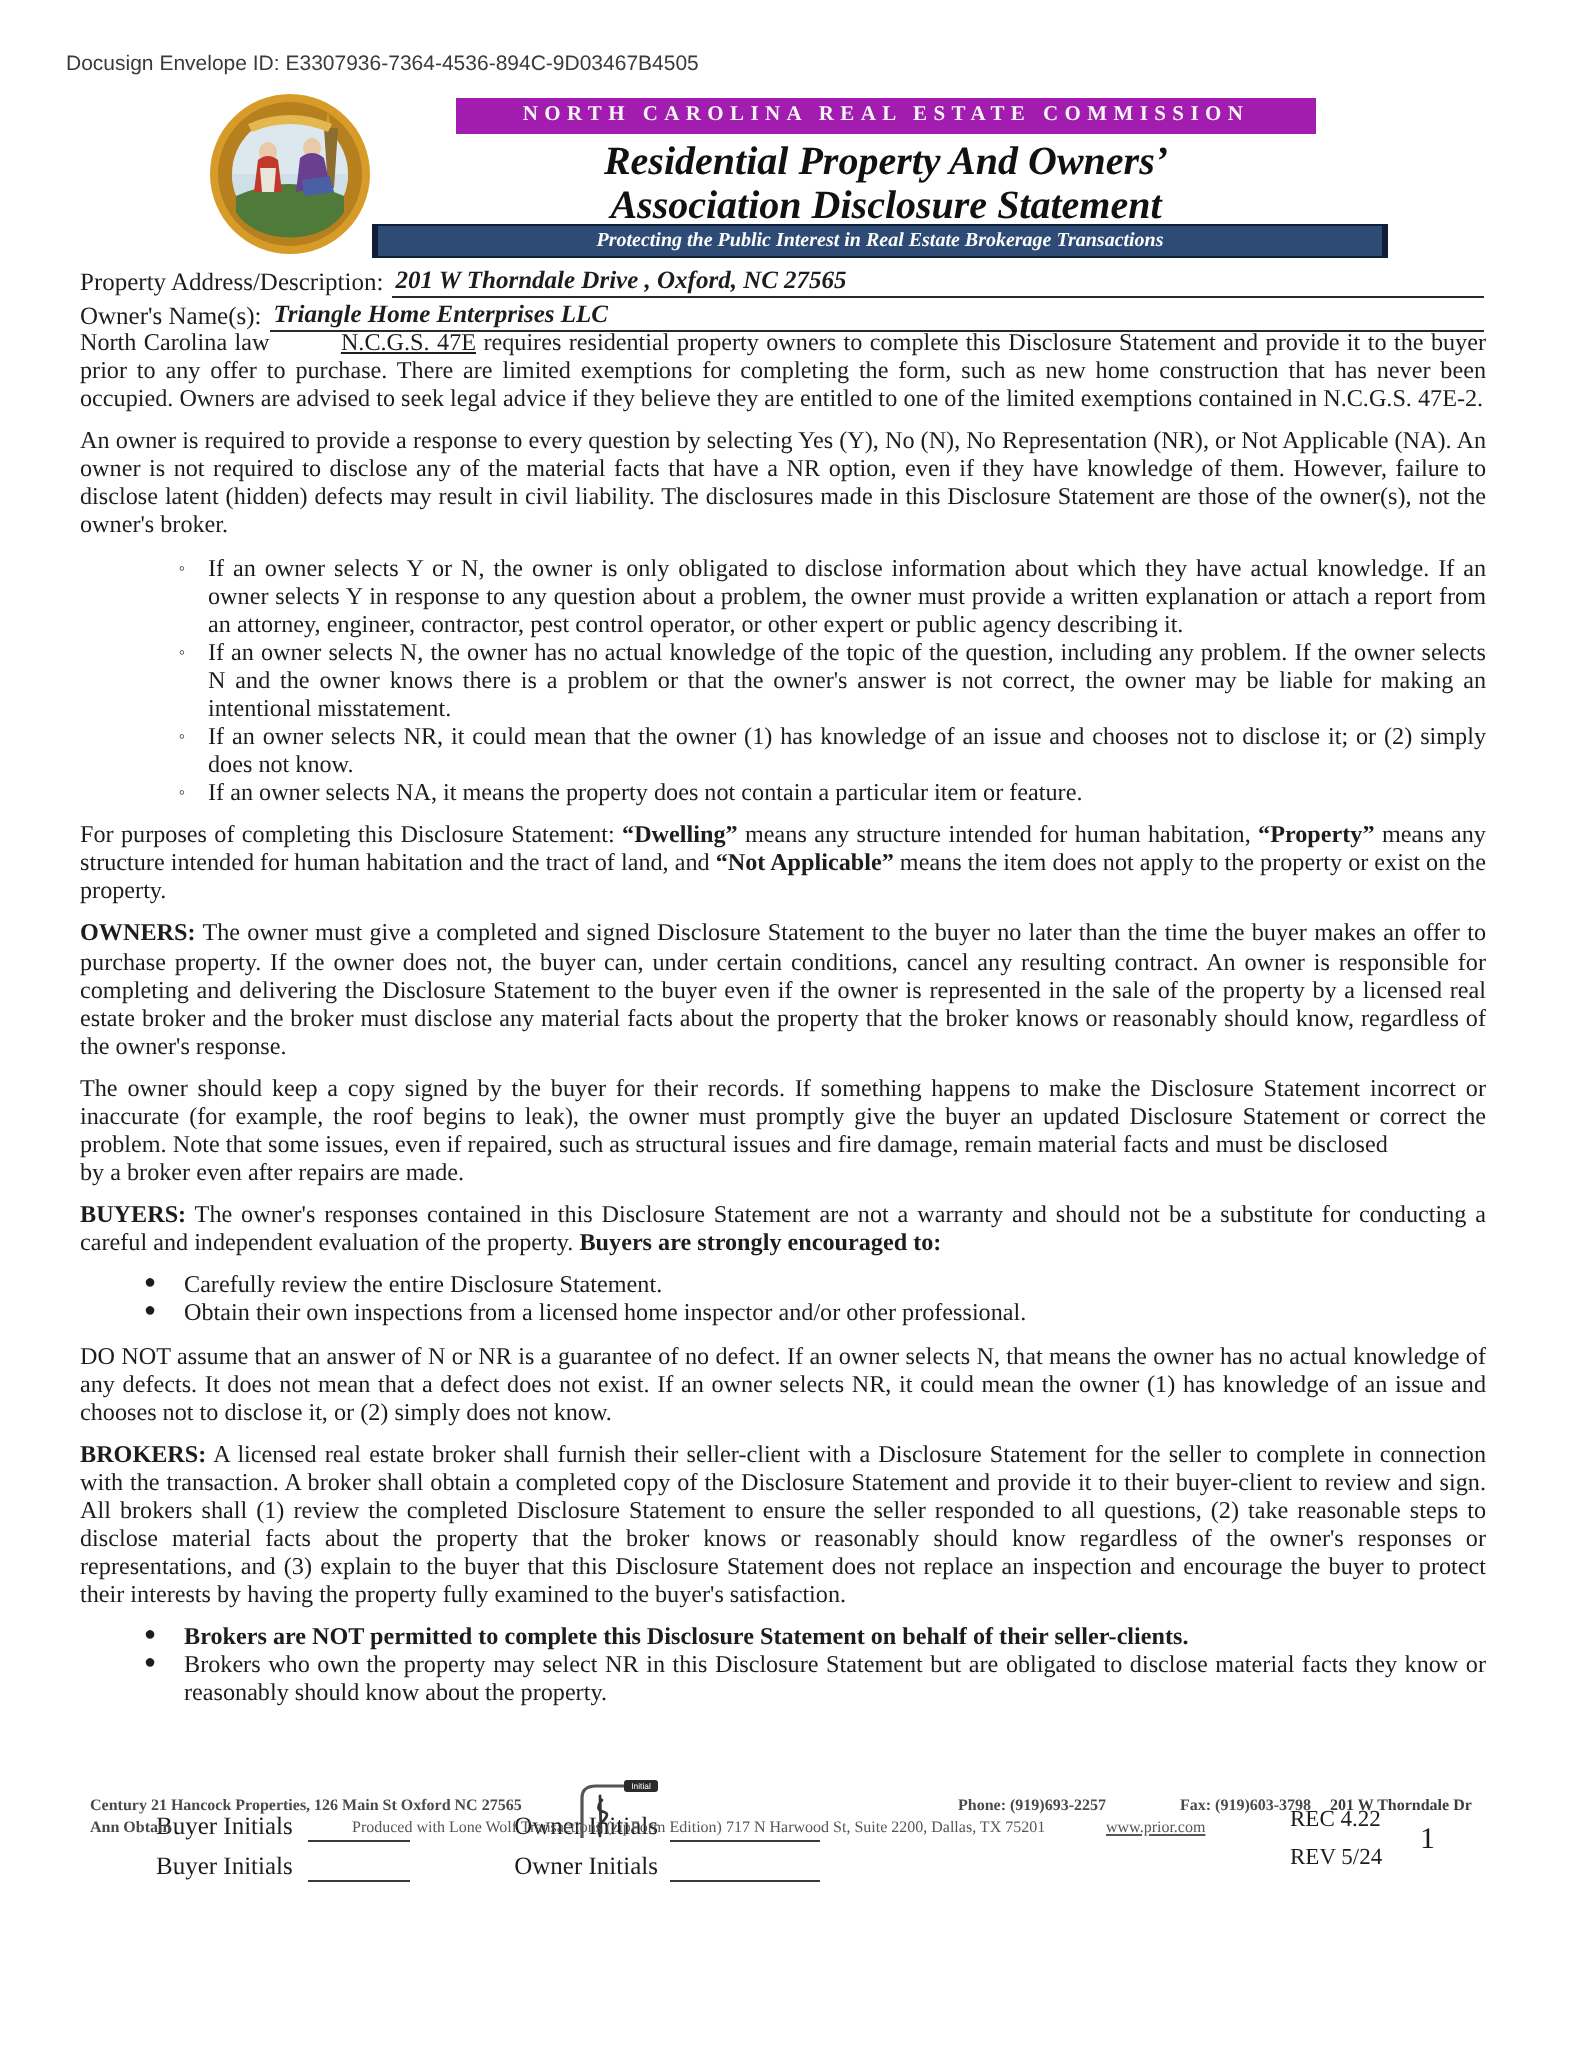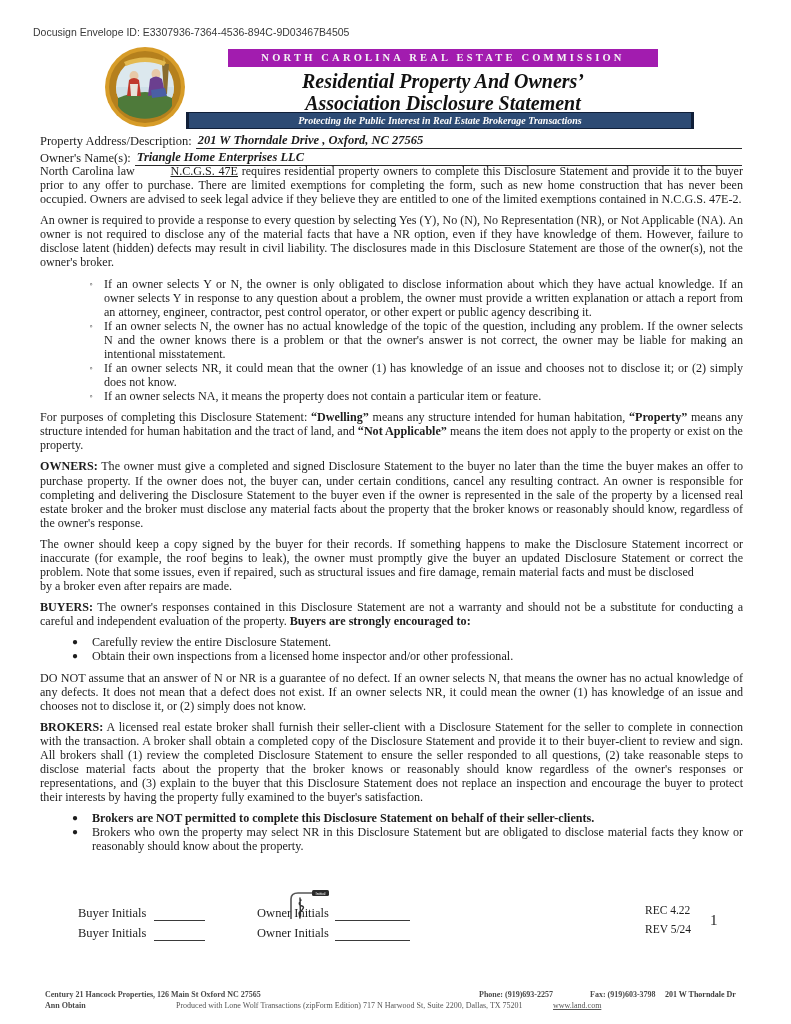--- a/index.html
+++ b/index.html
@@ -57,21 +57,21 @@
   .sig-row{display:flex;align-items:flex-end;height:20px;position:relative;width:370px;}
   .sig-label{white-space:nowrap;margin-left:38px;}
   .sig-line{border-bottom:1.2px solid #3a3a3a;height:14px;}
   .sig-line.buyer{width:100px;margin-left:8px;margin-right:14px;}
   .sig-line.owner{width:148px;margin-left:6px;}
   .rec-rev{position:absolute;top:901px;left:645px;font-size:11.5px;line-height:1.65;}
   .page-num{position:absolute;top:912px;left:710px;font-size:15px;}
   .docu-initial{position:absolute;left:245px;top:-12px;width:70px;height:32px;}
   
   .footer{
-    position:absolute;top:988px;left:0;width:717px;height:30px;
+    position:absolute;top:896px;left:0;width:717px;height:30px;
     font-size:8px;font-weight:bold;color:#4a4a4a;
   }
   .footer span{position:absolute;white-space:nowrap;}
   .f-agency{left:45px;top:2px;}
   .f-phone{left:479px;top:2px;}
   .f-fax{left:590px;top:2px;}
   .f-prop{left:665px;top:2px;color:#3c3c3c;}
   .f-agent{left:45px;top:13px;}
   .f-produced{left:176px;top:13px;font-weight:normal;color:#555;}
   .f-link{left:553px;top:13px;text-decoration:underline;color:#555;font-weight:normal;}
@@ -196,16 +196,16 @@
   </div>
   <div class="page-num">1</div>
 
   <div class="footer">
     <span class="f-agency">Century 21 Hancock Properties, 126 Main St Oxford NC 27565</span>
     <span class="f-phone">Phone: (919)693-2257</span>
     <span class="f-fax">Fax: (919)603-3798</span>
     <span class="f-prop">201 W Thorndale Dr</span>
     <span class="f-agent">Ann Obtain</span>
     <span class="f-produced">Produced with Lone Wolf Transactions (zipForm Edition) 717 N Harwood St, Suite 2200, Dallas, TX  75201</span>
-    <span class="f-link">www.land.com</span>
+    <span class="f-link">www.prior.com</span>
   </div>
 
 </div>
 
 </body></html>

